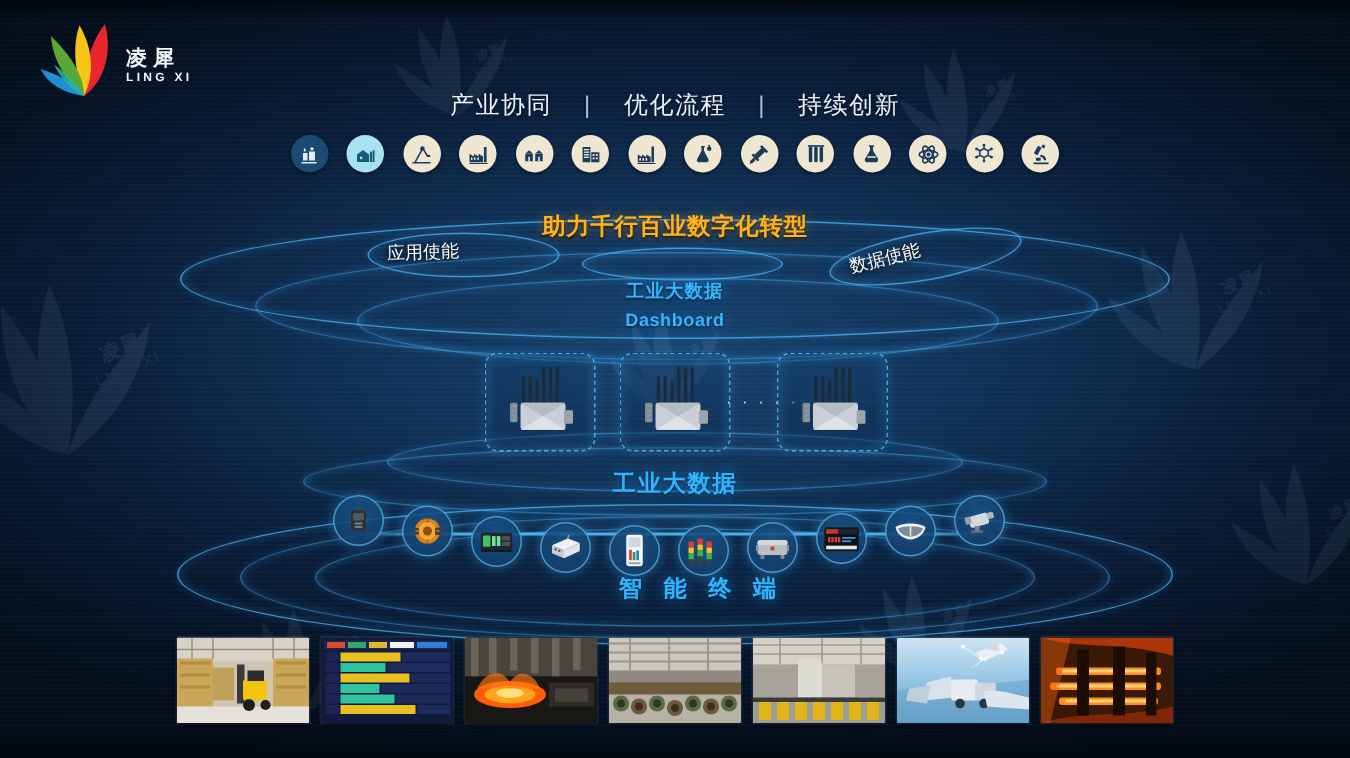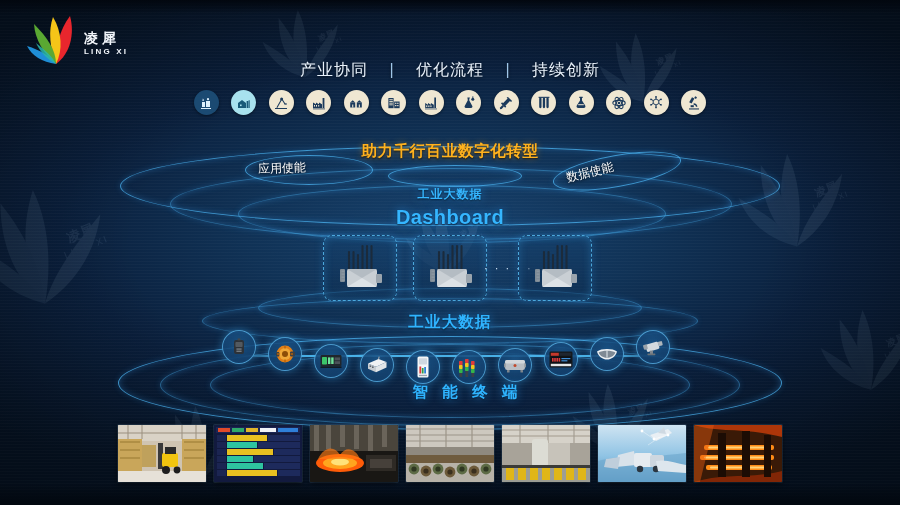--- a/index.html
+++ b/index.html
@@ -89,21 +89,21 @@
     text-shadow:0 1px 3px rgba(0,0,0,.8); transform:rotate(-2deg); }
   #label-data{ left:566px; top:164px; font-size:12px; color:#ffffff;
     text-shadow:0 1px 3px rgba(0,0,0,.8); transform:rotate(-14deg); }
   #bigdata{
     left:0; right:0; top:186px; text-align:center;
     font-size:12px; font-weight:700; color:#35B6FF; letter-spacing:1px;
     text-shadow:0 0 9px rgba(40,160,255,.55), 0 1px 2px rgba(0,0,0,.7);
   }
   #dashboard{
     left:0; right:0; top:206px; text-align:center;
-    font-size:20px; font-weight:700; color:#35B6FF; letter-spacing:.4px;
+    font-size:12px; font-weight:700; color:#35B6FF; letter-spacing:.4px;
     text-shadow:0 0 9px rgba(40,160,255,.55), 0 1px 2px rgba(0,0,0,.7);
   }
   #edge-label{
     left:0; right:0; top:312px; text-align:center;
     font-size:15.5px; font-weight:700; color:#2FB4FF; letter-spacing:1.2px;
     text-shadow:0 0 9px rgba(40,160,255,.6), 0 1px 2px rgba(0,0,0,.7);
   }
   #terminal-label{
     left:0; right:0; top:382px; text-align:center;
     font-size:15.5px; font-weight:700; color:#2FB4FF; letter-spacing:5px;

